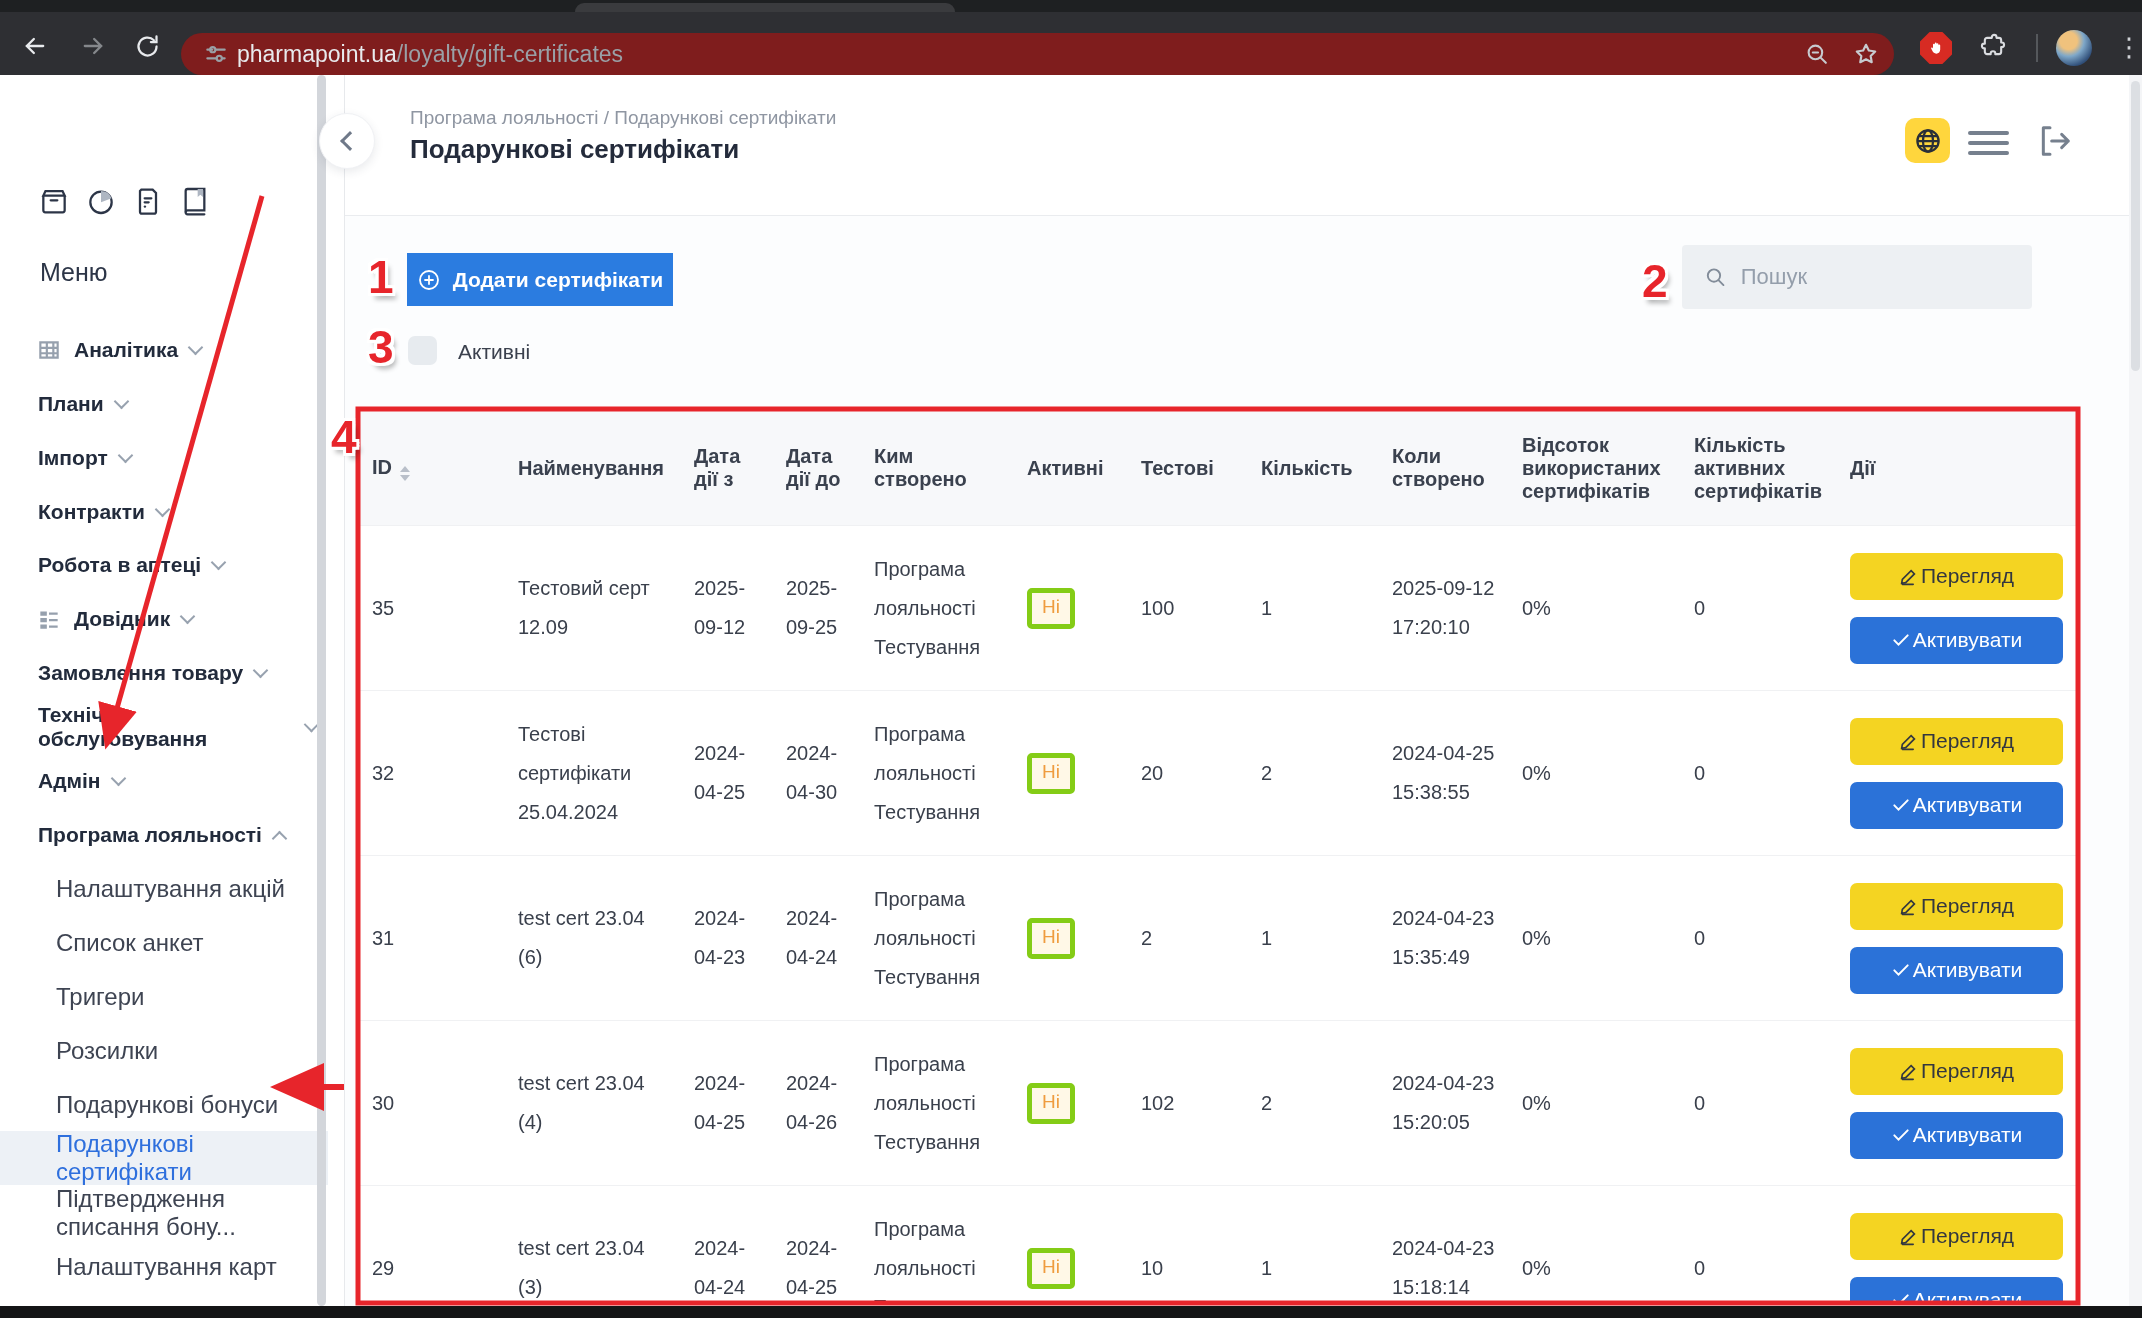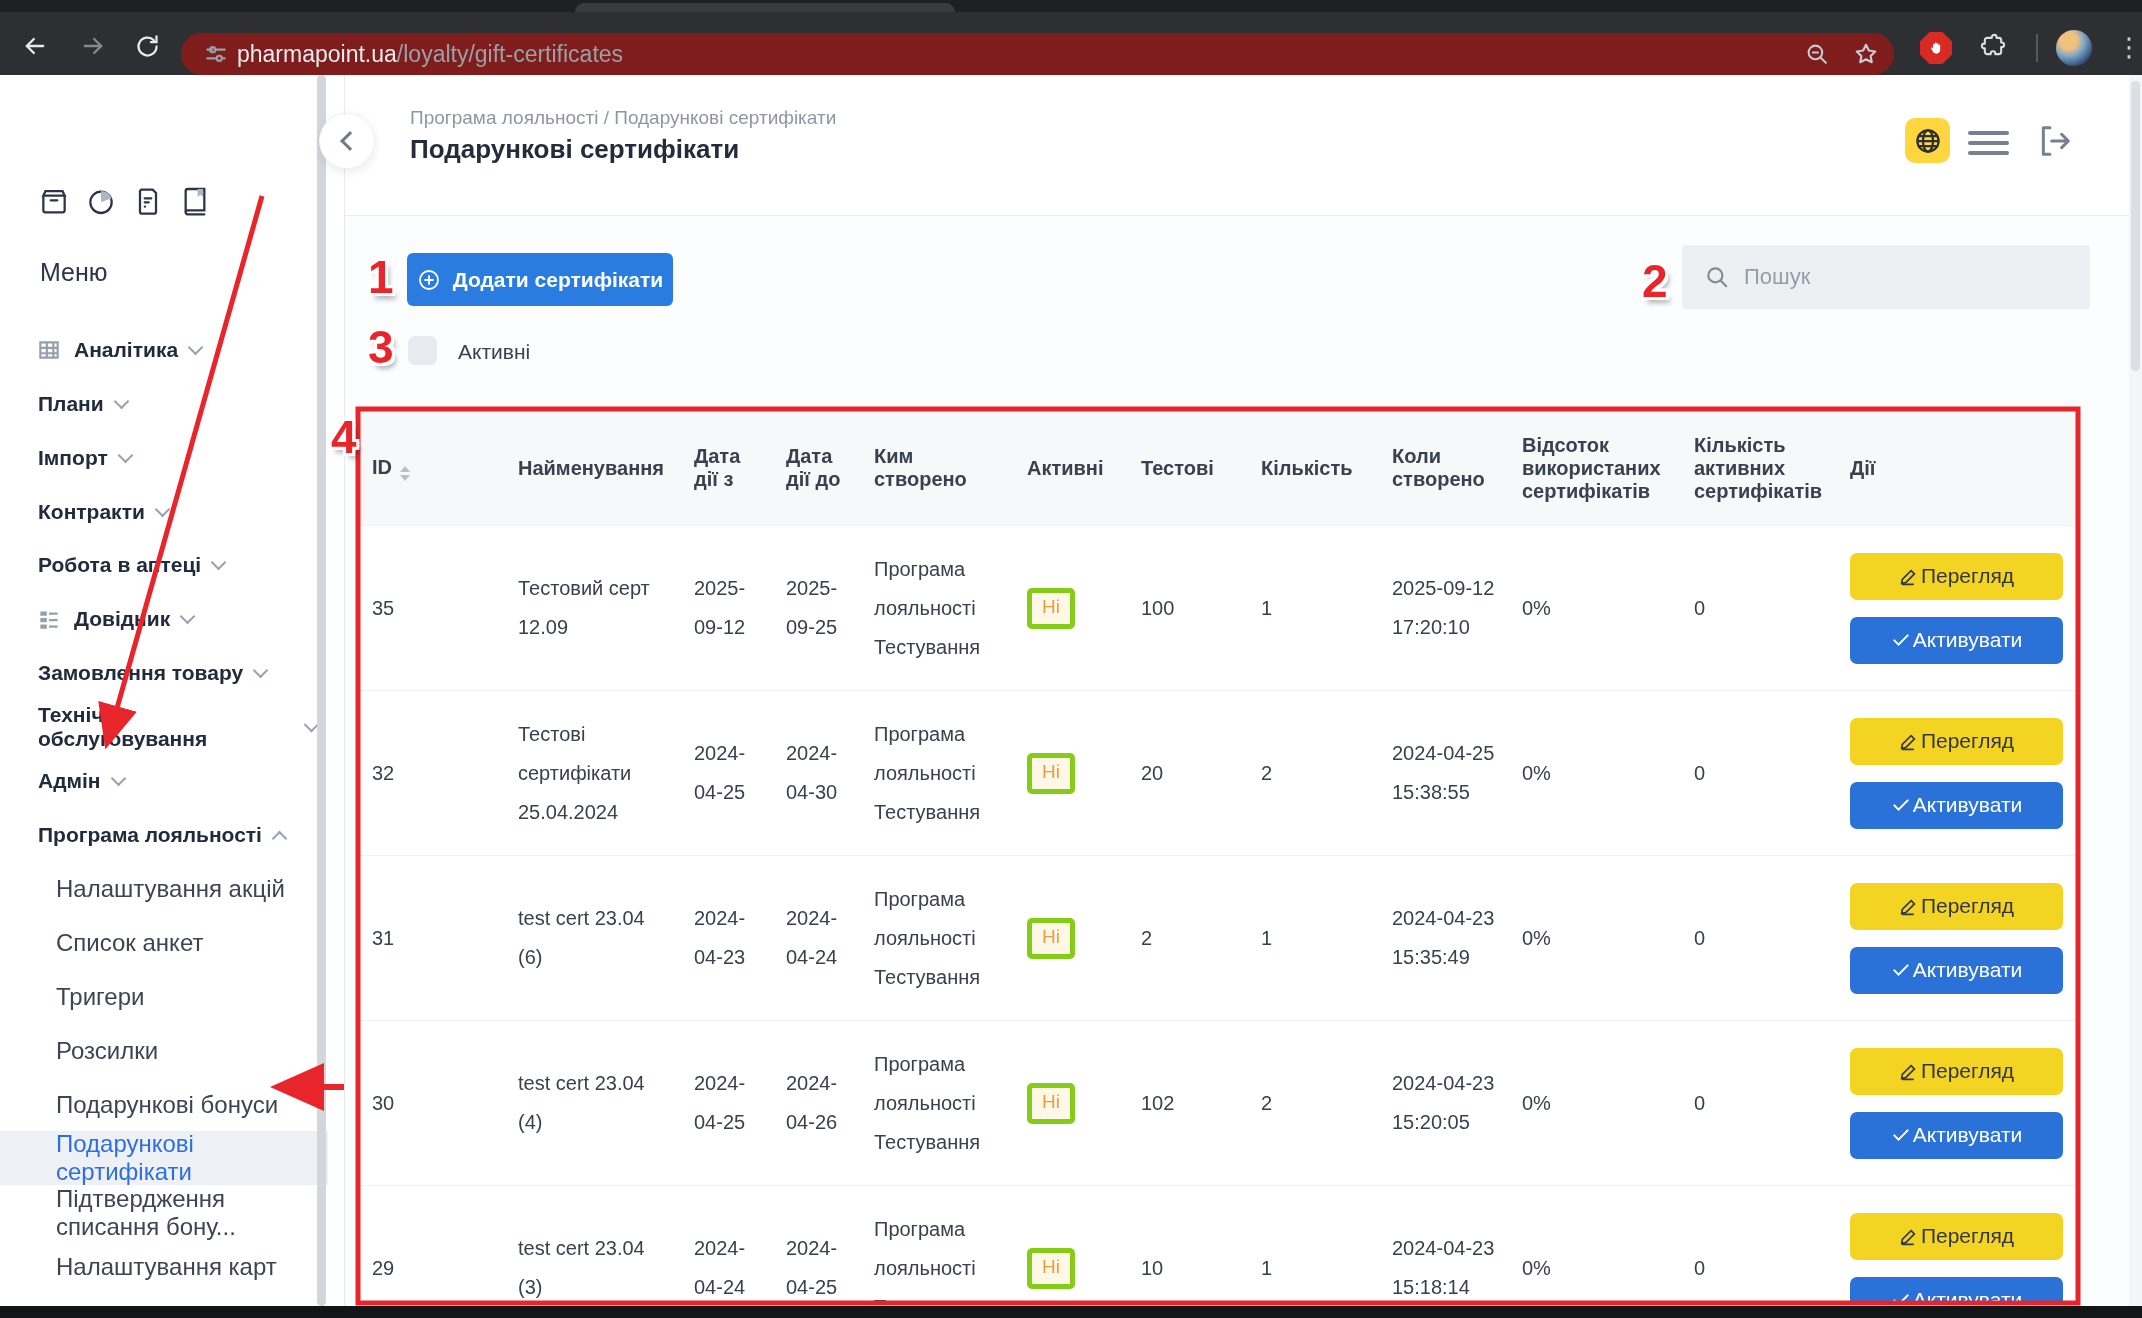--- a/index.html
+++ b/index.html
@@ -57,24 +57,24 @@
   .page-title{position:absolute;left:410px;top:134px;font-size:26px;font-weight:700;color:#242b3b;}
   .globe-btn{position:absolute;left:1905px;top:118px;width:45px;height:45px;border-radius:10px;background:#ffd63d;
     display:flex;align-items:center;justify-content:center;color:#2a2f38;}
   .burger{position:absolute;left:1968px;top:131px;width:41px;}
   .burger div{height:4px;background:#76808e;border-radius:2px;margin-bottom:6px;}
   .logout-btn{position:absolute;left:2035px;top:121px;width:40px;height:40px;color:#76808e;}
   .h-divider{position:absolute;left:345px;top:215px;width:1797px;height:1px;background:#eaecef;}
   .content-bg{position:absolute;left:345px;top:216px;width:1797px;height:1090px;background:#fcfdfe;}
 
   
-  .add-btn{position:absolute;left:407px;top:253px;width:266px;height:53px;background:#2b7ce0;border:none;border-radius:6px;
+  .add-btn{position:absolute;left:407px;top:253px;width:266px;height:53px;background:#2b7ce0;border:none;border-radius:0;
     color:#fff;font-size:21px;font-weight:600;font-family:"Liberation Sans",sans-serif;
     display:flex;align-items:center;justify-content:center;gap:12px;cursor:pointer;}
-  .search-box{position:absolute;left:1682px;top:245px;width:408px;height:64px;background:#edf0f3;border-radius:4px;
+  .search-box{position:absolute;left:1682px;top:245px;width:350px;height:64px;background:#edf0f3;border-radius:4px;
     display:flex;align-items:center;padding-left:22px;box-sizing:border-box;color:#8e98a4;}
   .search-box input{border:none;outline:none;background:transparent;font-size:22px;color:#4a5160;margin-left:12px;width:330px;
     font-family:"Liberation Sans",sans-serif;}
   .search-box input::placeholder{color:#949eab;}
   .filter-check{position:absolute;left:408px;top:336px;width:29px;height:29px;border-radius:7px;background:#e7ebef;}
   .filter-label{position:absolute;left:458px;top:340px;font-size:21px;color:#3b414e;}
 
   
   .table-wrap{position:absolute;left:360px;top:411px;width:1716px;height:890px;overflow:hidden;background:#fff;}
   table.grid{border-collapse:collapse;table-layout:fixed;width:1716px;}

